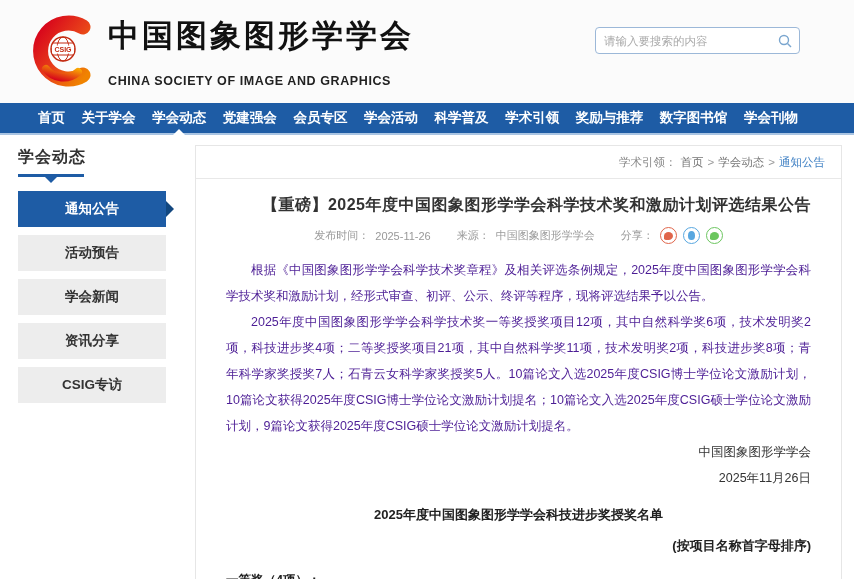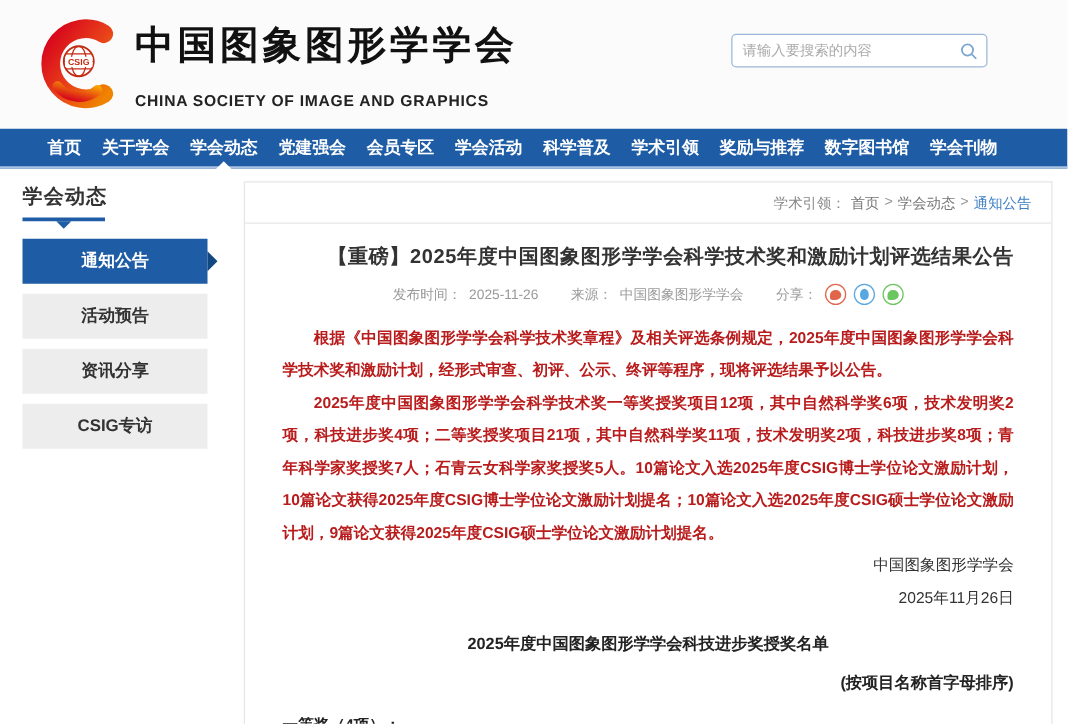--- a/index.html
+++ b/index.html
@@ -6,21 +6,21 @@
   html,body { width:854px; height:579px; overflow:hidden; }
   body { font-family:"Liberation Sans","DejaVu Sans",sans-serif; background:#ffffff; color:#333; }
 
   
   .header { height:103px; background:#fbfbfb; position:relative; }
   .logo { position:absolute; left:26px; top:14px; display:flex; align-items:center; cursor:pointer; }
   .logo-mark { width:74px; height:74px; }
   .logo-text { margin-left:8px; }
   .logo-cn { font-family:"DejaVu Serif","Liberation Serif",serif; font-weight:bold; font-size:31px; letter-spacing:3px; color:#111; }
   .logo-en { font-size:12.5px; font-weight:bold; letter-spacing:0.6px; color:#222; margin-top:17px; }
-  .search { position:absolute; right:64px; top:27px; width:205px; height:27px; border:1px solid #9cb8d8; border-radius:4px; background:#fff; display:flex; align-items:center; }
+  .search { position:absolute; right:54px; top:27px; width:205px; height:27px; border:1px solid #9cb8d8; border-radius:4px; background:#fff; display:flex; align-items:center; }
   .search-input { flex:1; border:none; outline:none; background:transparent; font-size:11.5px; color:#333; padding:0 8px; font-family:inherit; }
   .search-input::placeholder { color:#aaa; }
   .search-btn { width:28px; height:100%; display:flex; align-items:center; justify-content:center; cursor:pointer; }
 
   
   .nav { height:32px; background:#1e5ca5; border-bottom:2px solid #a9c4e2; display:flex; align-items:center; justify-content:space-between; padding:0 56px 0 38px; position:relative; }
   .nav-item { color:#fff; font-size:13.5px; font-weight:bold; text-decoration:none; position:relative; height:32px; line-height:32px; cursor:pointer; white-space:nowrap; }
   .nav-item.active::after { content:""; position:absolute; left:50%; bottom:-2px; transform:translateX(-50%);
     border-left:7px solid transparent; border-right:7px solid transparent; border-bottom:7px solid #ffffff; }
 
@@ -52,21 +52,21 @@
   .a-meta { margin-top:11px; text-align:right; font-size:11px; color:#999; display:flex; align-items:center; justify-content:center; gap:6px; }
   .a-meta .m-gap { width:14px; }
   .icon-share { width:17px; height:17px; border-radius:50%; border:1px solid; display:inline-flex; align-items:center; justify-content:center; cursor:pointer; }
   .icon-weibo { border-color:#e0654a; color:#e0654a; }
   .icon-qq { border-color:#58a7e0; color:#58a7e0; }
   .icon-wechat { border-color:#6cc65f; color:#6cc65f; }
   .icon-share i { display:block; width:9px; height:8px; background:currentColor; border-radius:60% 60% 60% 25%; }
   .icon-qq i { width:7px; height:9px; border-radius:50% 50% 45% 45%; }
 
   .body-paras { margin-top:13px; }
-  .body-p { font-size:12.5px; color:#b91c1c; line-height:26px; text-indent:2em; text-align:justify;font-weight:bold; }
+  .body-p { font-size:12.5px; color:#4c1d95; line-height:26px; text-indent:2em; text-align:justify; }
   .sig { font-size:12.5px; color:#333; line-height:26px; text-align:right; }
   .list-heading { margin-top:15px; font-size:13px; font-weight:bold; text-align:center; color:#222; }
   .list-subheading { margin-top:13px; font-size:13px; font-weight:bold; text-align:right; color:#222; }
   .award-level { margin-top:14px; font-size:12.5px; font-weight:bold; color:#222; line-height:23px; }
 </style>
 </head>
 <body>
 
 <div class="page">
 
@@ -129,20 +129,21 @@
     <aside class="left">
       <div class="section-title-wrap">
         <span class="section-title">学会动态</span>
         <div class="underline">
             <i class="tri-down"></i>
           </div>
       </div>
       <ul class="side-menu" id="side-menu">
           <li class="active">通知公告</li>
           <li>活动预告</li>
+          <li>学会新闻</li>
           <li>资讯分享</li>
           <li>CSIG专访</li>
         </ul>
     </aside>
 
     <section class="content-box">
       <div class="crumb-row" id="breadcrumb">
           <span>学术引领：</span>
           <a>首页</a>
           <span class="crumb-sep">&gt;</span>

